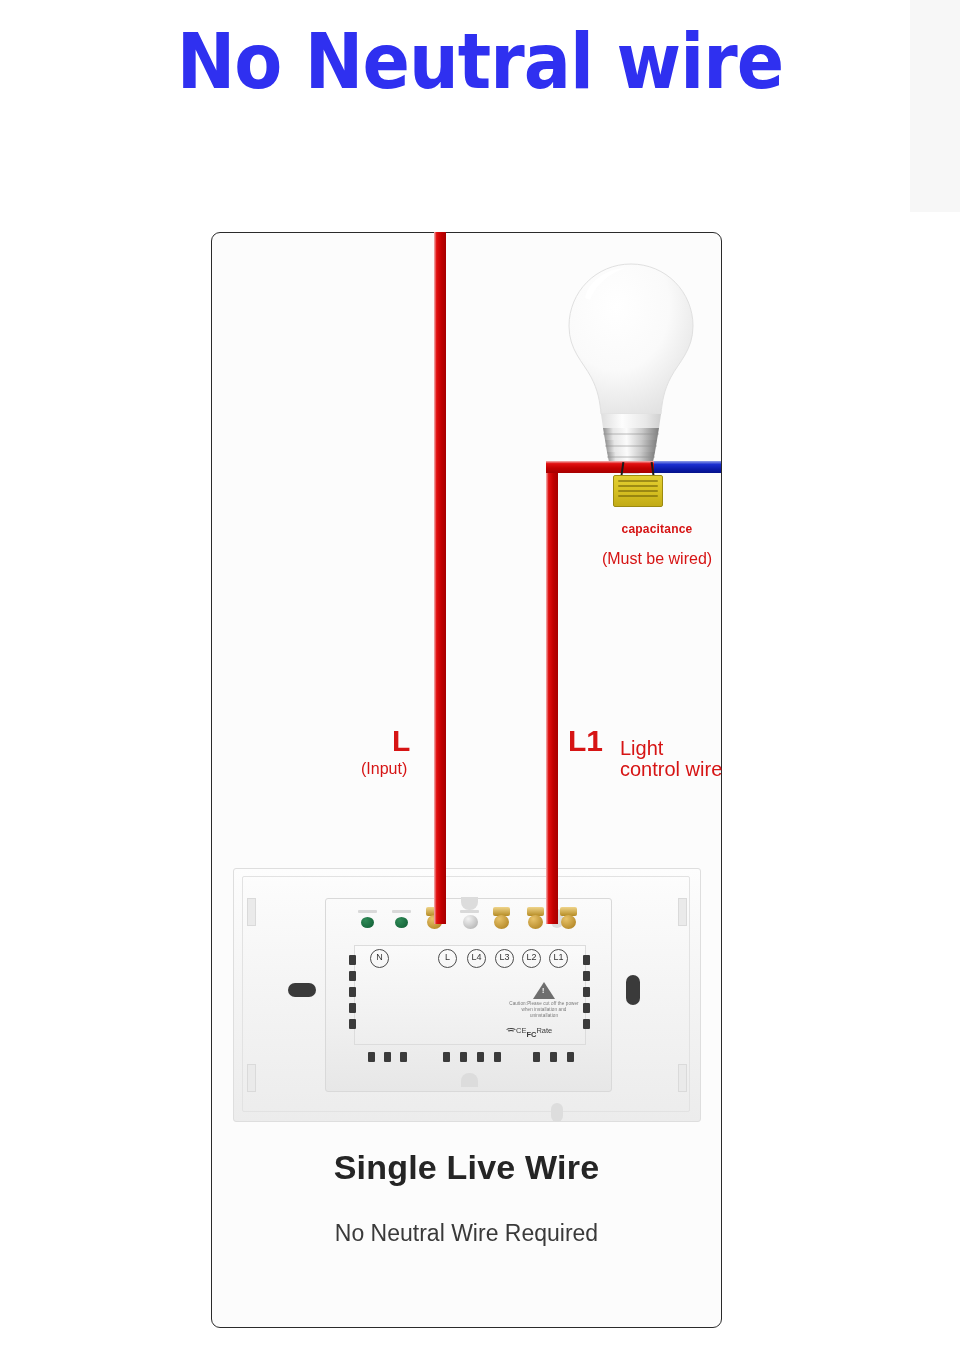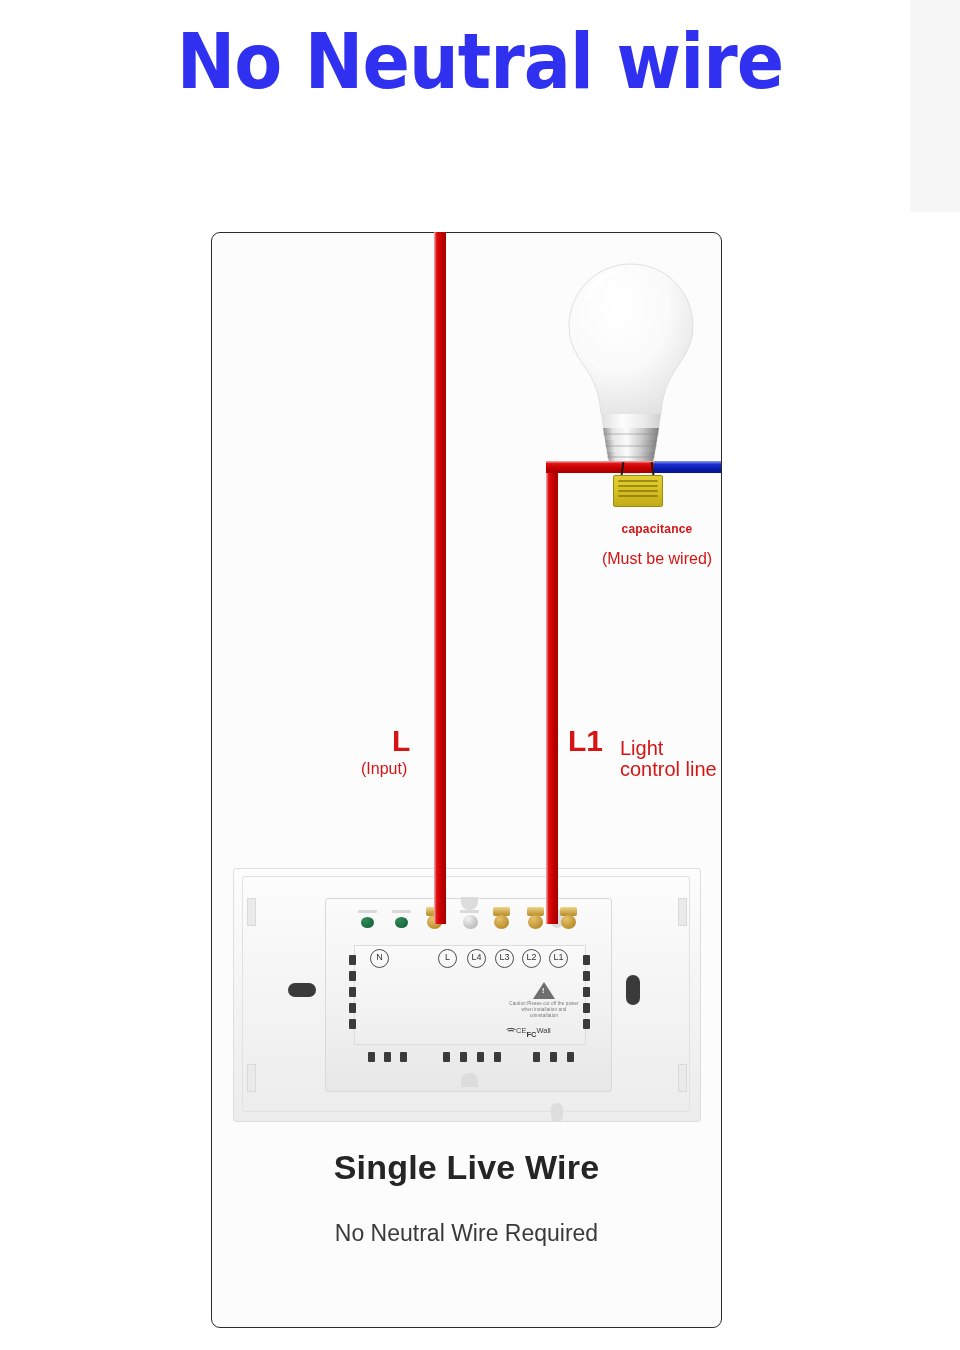--- a/index.html
+++ b/index.html
@@ -303,21 +303,21 @@
     </div>
   </div>
 
   <div class="lbl-red" id="lbl-capacitance">capacitance</div>
   <div class="lbl-red" id="lbl-capacitance-sub">(Must be wired)</div>
   <div class="lbl-red" id="lbl-L">L</div>
   <div class="lbl-red" id="lbl-L-sub">(Input)</div>
   <div class="lbl-red" id="lbl-L1">L1</div>
   <div class="lbl-red" id="lbl-L1-sub">
     <div>Light</div>
-    <div>control line</div>
+    <div>control wire</div>
   </div>
 
   <div class="switch-wrap">
     <div class="plate"></div>
     <div class="plate-inner-line"></div>
     <div class="plate-clip" style="left:14px;top:30px;"></div>
     <div class="plate-clip" style="left:14px;top:196px;"></div>
     <div class="plate-clip" style="left:445px;top:30px;"></div>
     <div class="plate-clip" style="left:445px;top:196px;"></div>
     <div class="plate-oval"></div>
@@ -365,21 +365,21 @@
           <div class="tri"></div>
           <div class="caution-txt">Caution:Please cut off the power when installation and uninstallation</div>
         </div>
         <div class="certs">
           <span class="wifi-ico">
             <i style="width:10px;height:5px;"></i>
             <i style="width:6px;height:3px;"></i>
           </span>
           <span>CE</span>
           <span style="font-weight:bold;margin-top:8px;">FC</span>
-          <span>Wall</span>
+          <span>Rate</span>
         </div>
       </div>
 
       <div class="vent-sm" style="left:23px;top:56px;"></div>
       <div class="vent-sm" style="left:23px;top:72px;"></div>
       <div class="vent-sm" style="left:23px;top:88px;"></div>
       <div class="vent-sm" style="left:23px;top:104px;"></div>
       <div class="vent-sm" style="left:23px;top:120px;"></div>
 
       <div class="vent-sm" style="left:257px;top:56px;"></div>

